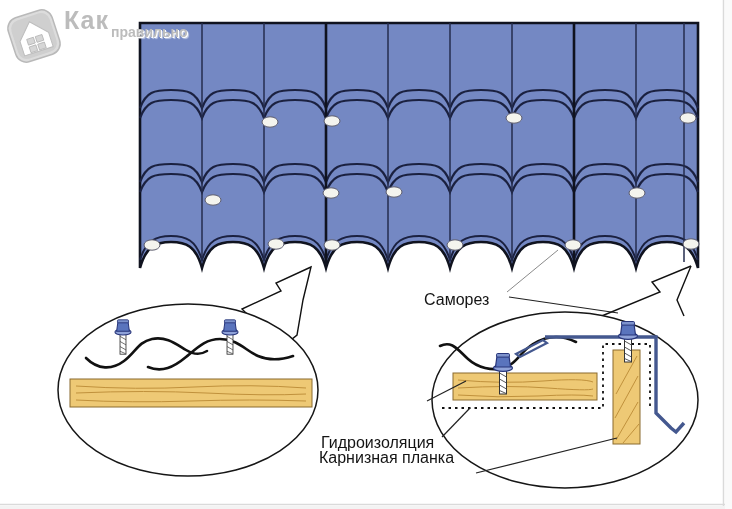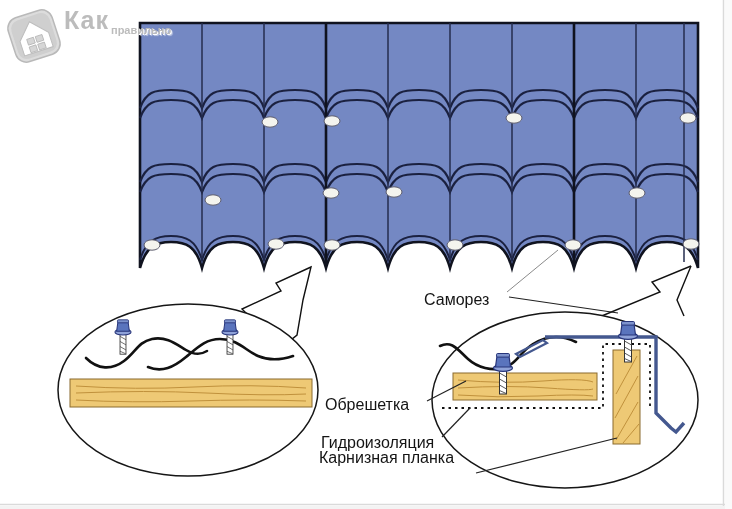--- a/index.html
+++ b/index.html
@@ -3,21 +3,21 @@
 <meta charset="utf-8">
 <style>
   html,body{margin:0;padding:0;background:#fff;}
   #stage{position:relative;width:732px;height:509px;background:#ffffff;overflow:hidden;
          font-family:"Liberation Sans", sans-serif;}
   #art{position:absolute;left:0;top:0;}
   .lbl{position:absolute;color:#141414;font-size:16px;line-height:19px;white-space:nowrap;}
   .wm{position:absolute;font-weight:bold;color:#bcbcbc;
       text-shadow:1px 1px 0 #ffffff, 2px 2px 1px rgba(255,255,255,.55);}
   .wm1{left:64px;top:6px;font-size:25px;letter-spacing:1px;}
-  .wm2{left:111px;top:24px;font-size:11px;}
+  .wm2{left:111px;top:24px;font-size:14px;}
   .wm3{left:64px;top:33px;font-size:25px;letter-spacing:1px;}
 </style>
 </head>
 <body>
 
 <div id="stage">
 
 <svg id="art" width="732" height="509" viewBox="0 0 732 509">
 
   <defs>
@@ -188,17 +188,16 @@
       <rect x="-8" y="9" width="7" height="6"></rect>
           <rect x="1" y="9" width="7" height="6"></rect>
     </g>
   </g>
 </svg>
 
 <div class="wm wm1">Как</div>
 <div class="wm wm2">правильно</div>
 
 <div class="lbl" style="left:424px;top:290px;">Саморез</div>
-<div class="lbl" style="left:325px;top:395px;">Обрешетка</div>
 <div class="lbl" style="left:321px;top:433px;">Гидроизоляция</div>
 <div class="lbl" style="left:319px;top:448px;">Карнизная планка</div>
 
 </div>
 
 </body></html>

